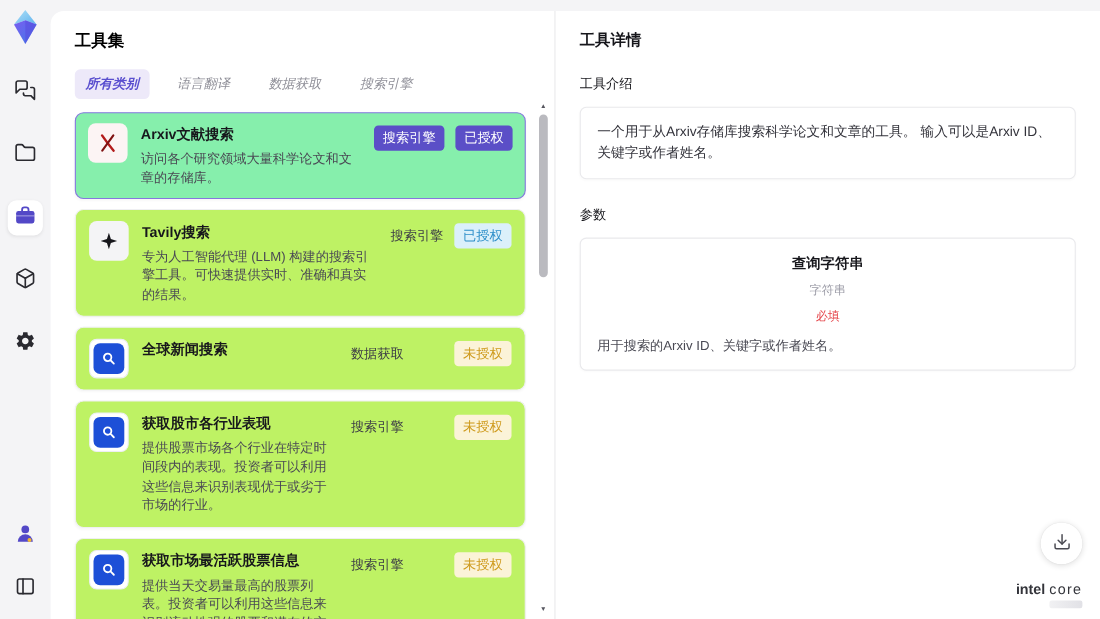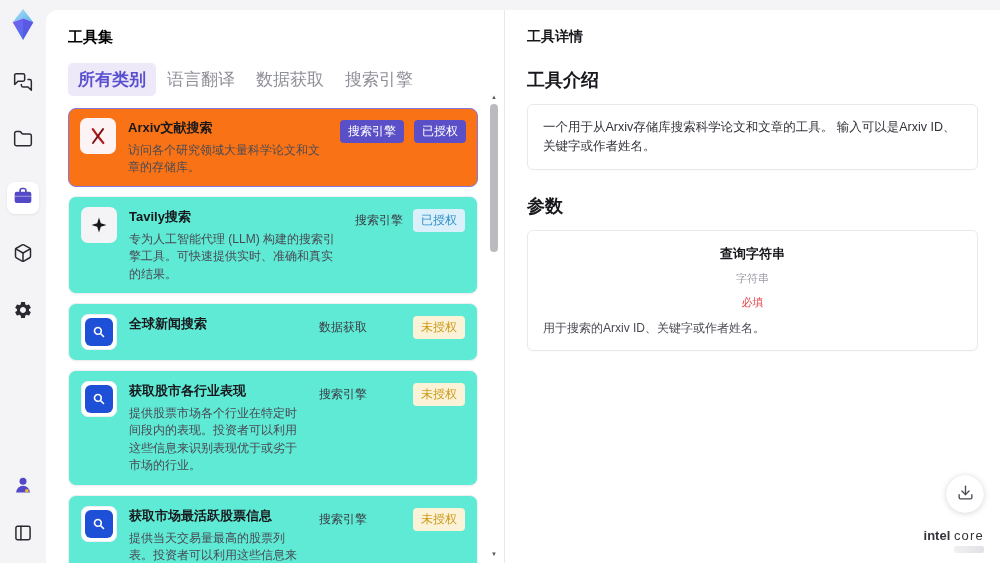--- a/index.html
+++ b/index.html
@@ -19,26 +19,26 @@
   .side-btn { width:32px; height:32px; display:flex; align-items:center; justify-content:center; cursor:pointer; color:#2A2A30; }
   .side-btn.active { background:#fff; border-radius:8px; box-shadow:0 1px 3px rgba(0,0,0,.07); }
   .side-bottom { margin-top:auto; display:flex; flex-direction:column; gap:16px; align-items:center; }
 
   
   .content { flex:1; margin-top:10px; background:#fff; border-top-left-radius:12px; display:flex; overflow:hidden; }
 
   
   .list-panel { width:459px; min-width:459px; border-right:1px solid #E9E9EC; padding:16px 26px 0 22px; position:relative; }
   .page-title { font-size:15px; font-weight:700; color:#000000; margin:2px 0 16px; }
-  .tabs { display:flex; gap:1px; font-size:17px; color:#8F8F98; }
+  .tabs { display:flex; gap:15px; font-size:12px; color:#8F8F98;font-style:italic; }
   .tab { padding:5px 10px; border-radius:5px; cursor:pointer; white-space:nowrap; }
   .tab.active { background:#EDE9F9; color:#5A4FCF; font-weight:700; }
   .cards { margin-top:12px; display:flex; flex-direction:column; gap:9px; }
-  .card { border:1px solid #EFEFF2; border-radius:8px; background:#5eead4; padding:10px 12px; display:flex; gap:12px; box-shadow:0 1px 2px rgba(17,17,26,.03); cursor:pointer; }
-  .card.selected { border:1.5px solid #8577DE; background:#f97316; padding:9px 11px; }
+  .card { border:1px solid #EFEFF2; border-radius:8px; background:#bef264; padding:10px 12px; display:flex; gap:12px; box-shadow:0 1px 2px rgba(17,17,26,.03); cursor:pointer; }
+  .card.selected { border:1.5px solid #8577DE; background:#86efac; padding:9px 11px; }
   .tool-icon { width:36px; height:36px; border-radius:7px; flex:none; display:flex; align-items:center; justify-content:center; }
   .icon-arxiv { background:#FCF4F4; }
   .icon-tavily { background:#F4F4F6; }
   .icon-bluewrap { background:#fff; border:1px solid #EDEFF4; }
   .blue-sq { width:28px; height:28px; background:#1D4FD7; border-radius:6px; display:flex; align-items:center; justify-content:center; }
   .tool-text { flex:1; min-width:0; }
   .tool-name { font-size:13px; font-weight:700; color:#17171C; margin:1px 0 5px; }
   .tool-desc { font-size:12px; color:#4A4A54; line-height:1.45; }
   .tool-badges { display:flex; gap:10px; align-items:flex-start; flex:none; margin-top:2px; margin-left:4px; }
   .cat-label { font-size:12px; color:#3D3D46; padding:3px 0; white-space:nowrap; }
@@ -50,21 +50,21 @@
   
   .scroll-track { position:absolute; right:5px; top:84px; bottom:6px; width:10px; }
   .scroll-arrow { position:absolute; left:0; width:10px; text-align:center; font-size:6px; color:#55555E; line-height:6px; cursor:pointer; }
   .scroll-arrow.up { top:0; }
   .scroll-arrow.down { bottom:0; }
   .scroll-thumb { position:absolute; left:1px; top:10px; width:8px; height:148px; background:#BABABF; border-radius:4px; cursor:grab; }
 
   
   .detail-panel { flex:1; padding:16px 22px; }
   .detail-title { font-size:14px; font-weight:700; color:#17171C; margin:2px 0 22px; }
-  .section-title { font-size:18px; font-weight:700; color:#17171C; margin:0 0 12px; }
+  .section-title { font-size:12px; font-weight:400; color:#17171C; margin:0 0 12px; }
   .detail-box { border:1px solid #E9E9EC; border-radius:6px; padding:13px 15px; font-size:12.5px; color:#33333B; margin-bottom:24px; line-height:1.5; box-shadow:0 1px 2px rgba(17,17,26,.02); background:#fff; }
   .param-head { display:flex; align-items:center; gap:7px;flex-direction:column; }
   .param-name { font-size:13px; font-weight:700; color:#17171C; }
   .param-type { font-size:11px; color:#9A9AA5; }
   .param-required { font-size:11px; color:#E5484D; }
   .param-desc { font-size:12px; color:#4A4A54; margin-top:9px; }
 
   
   .fab { position:absolute; right:16px; bottom:50px; width:38px; height:38px; border-radius:50%; background:#fff; border:none; box-shadow:0 1px 6px rgba(0,0,0,.14), 0 0 1px rgba(0,0,0,.12); display:flex; align-items:center; justify-content:center; cursor:pointer; }
   .brand { position:absolute; right:16px; bottom:10px; text-align:right; }

